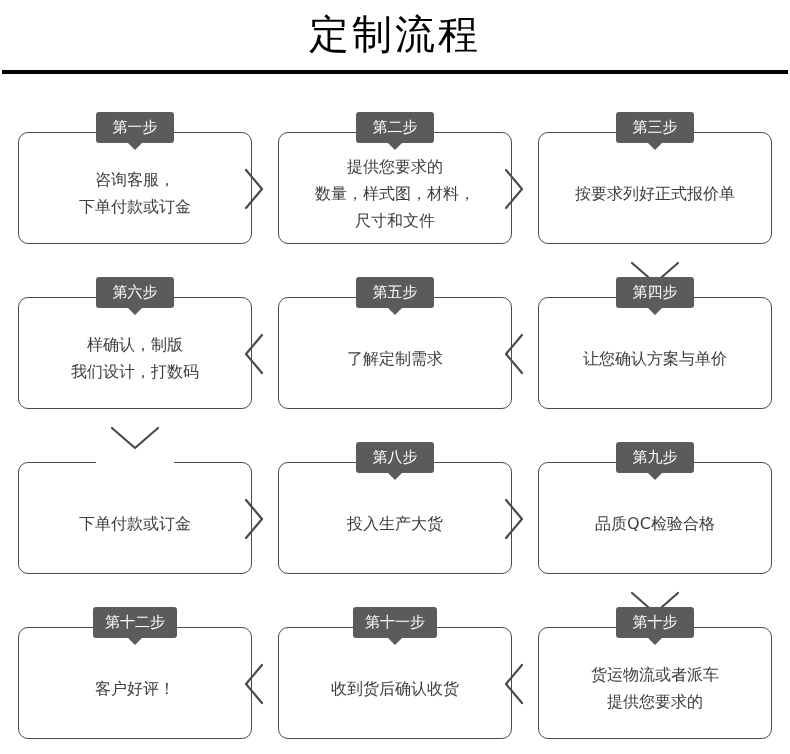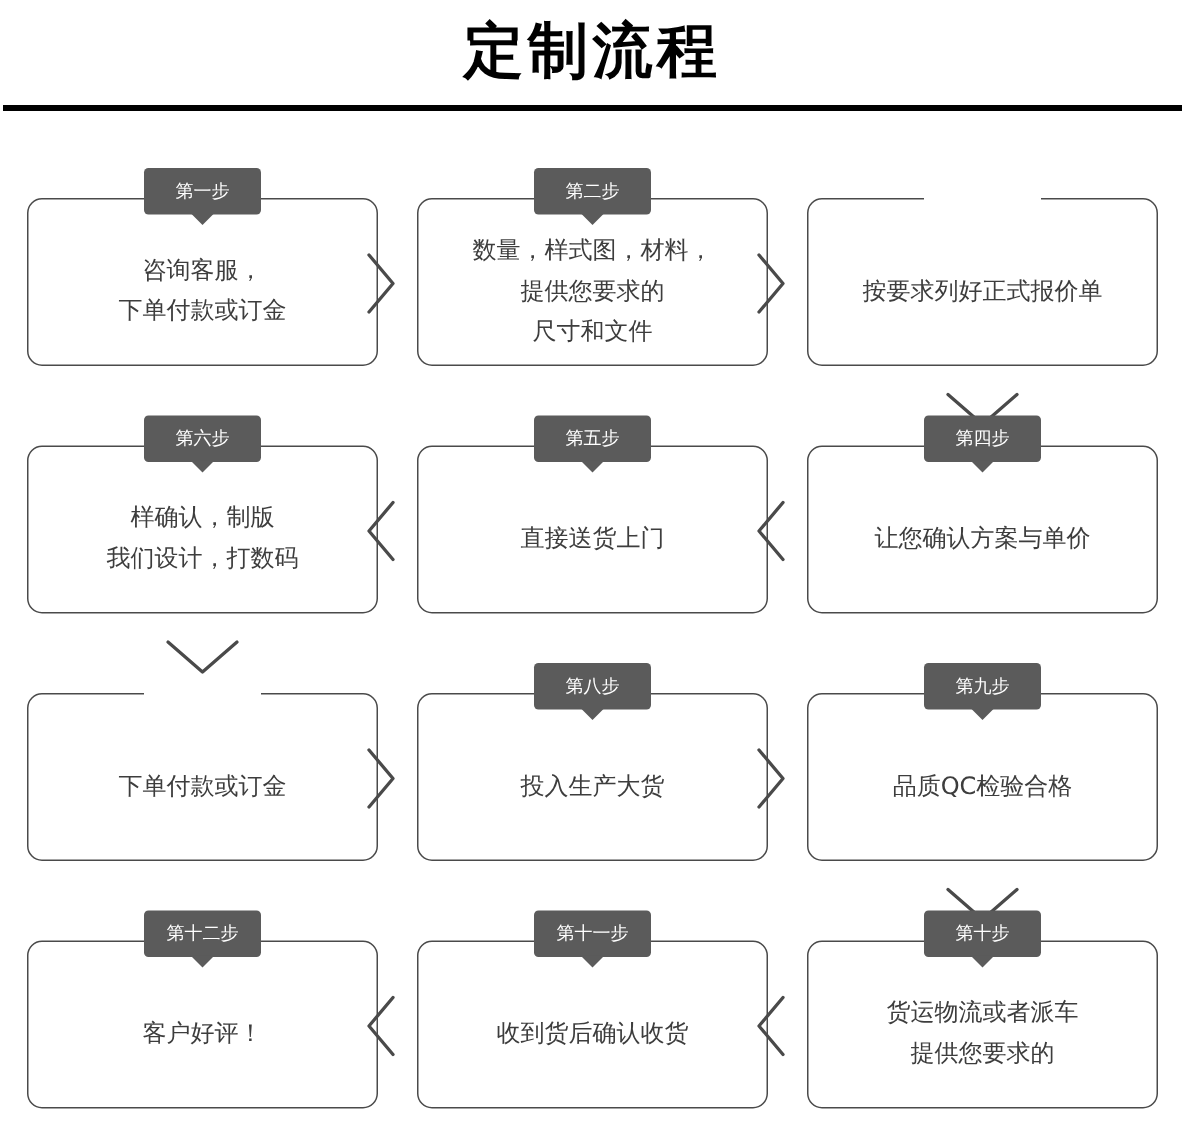--- a/index.html
+++ b/index.html
@@ -27,21 +27,21 @@
     width: 790px;
     height: 78px;
   }
   .title-text {
     position: absolute;
     left: 0;
     top: 8px;
     width: 790px;
     text-align: center;
     font-size: 40px;
-    font-weight: bold;
+    font-weight: normal;
     color: #000000;
     letter-spacing: 3px;
     line-height: 52px;
   }
   .title-rule {
     position: absolute;
     left: 2px;
     top: 70px;
     width: 786px;
     height: 4px;
@@ -99,21 +99,21 @@
   .badge {
     position: absolute;
     left: 50%;
     top: -20px;
     transform: translateX(-50%);
     min-width: 78px;
     padding: 5px 12px 6px 12px;
     background: #5b5b5b;
     border-radius: 3px;
     color: #ffffff;
-    font-size: 12px;
+    font-size: 15px;
     line-height: 20px;
     text-align: center;
     white-space: nowrap;
     z-index: 3;
   }
   .badge-tail {
     position: absolute;
     left: 50%;
     bottom: -7px;
     transform: translateX(-50%);
@@ -192,37 +192,41 @@
       <div class="badge">
         <span>第一步</span>
         <span class="badge-tail"></span>
       </div>
     </div>
 
     <div class="cell col-1 row-0">
       <div class="card">
         <div class="card-notch"></div>
         <div class="card-body">
+          <div class="card-line">提供您要求的</div>
           <div class="card-line">数量，样式图，材料，</div>
-          <div class="card-line">提供您要求的</div>
           <div class="card-line">尺寸和文件</div>
         </div>
       </div>
       <div class="badge">
         <span>第二步</span>
         <span class="badge-tail"></span>
       </div>
     </div>
 
     <div class="cell col-2 row-0">
       <div class="card">
         <div class="card-notch"></div>
         <div class="card-body">
           <div class="card-line">按要求列好正式报价单</div>
         </div>
+      </div>
+      <div class="badge">
+        <span>第三步</span>
+        <span class="badge-tail"></span>
       </div>
     </div>
 
     <div class="chev chev-h-0 chev-r0">
       <svg width="28" height="46" viewBox="0 0 28 46">
         <polyline points="6,4 22,23 6,42" fill="none" stroke="#4a4a4a" stroke-width="2.2" stroke-linecap="round" stroke-linejoin="round"></polyline>
       </svg>
     </div>
     <div class="chev chev-h-1 chev-r0">
       <svg width="28" height="46" viewBox="0 0 28 46">
@@ -247,21 +251,21 @@
       <div class="badge">
         <span>第六步</span>
         <span class="badge-tail"></span>
       </div>
     </div>
 
     <div class="cell col-1 row-1">
       <div class="card">
         <div class="card-notch"></div>
         <div class="card-body">
-          <div class="card-line">直接送货上门</div>
+          <div class="card-line">了解定制需求</div>
         </div>
       </div>
       <div class="badge">
         <span>第五步</span>
         <span class="badge-tail"></span>
       </div>
     </div>
 
     <div class="cell col-2 row-1">
       <div class="card">

